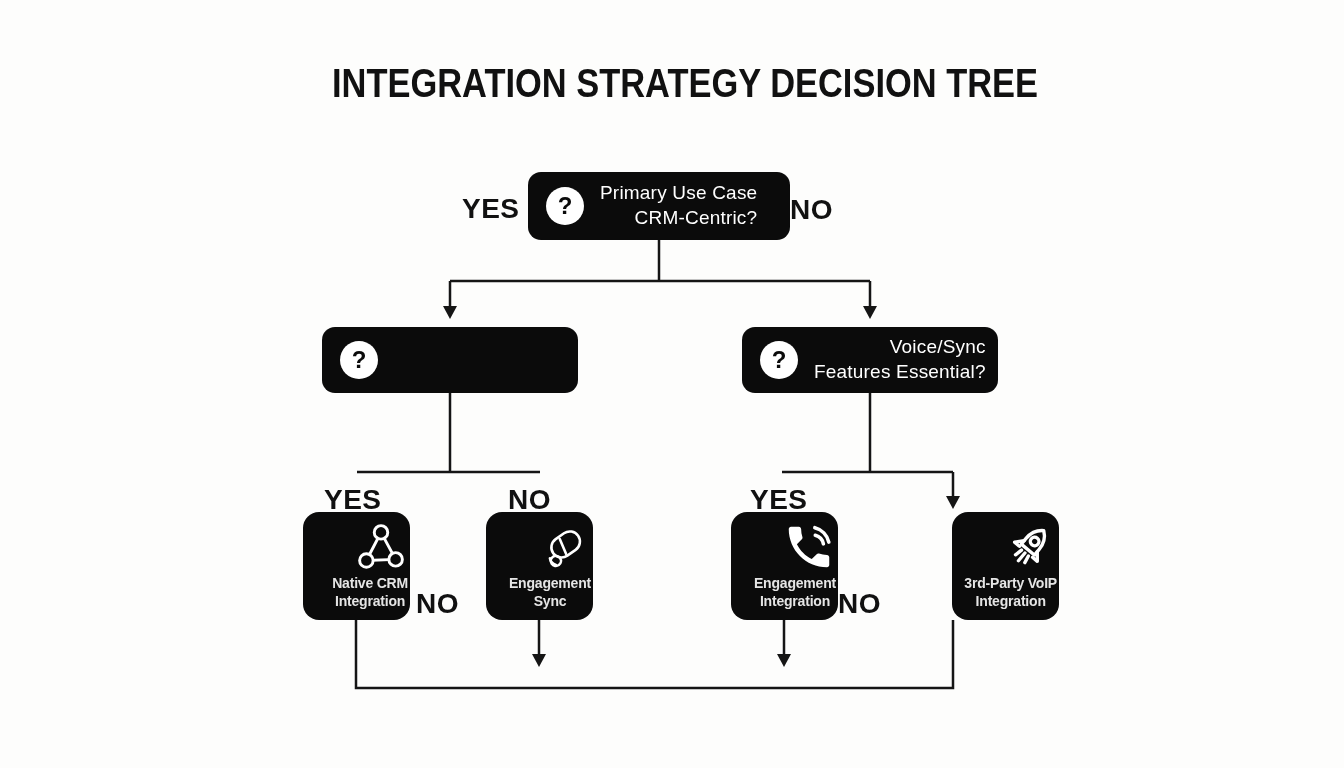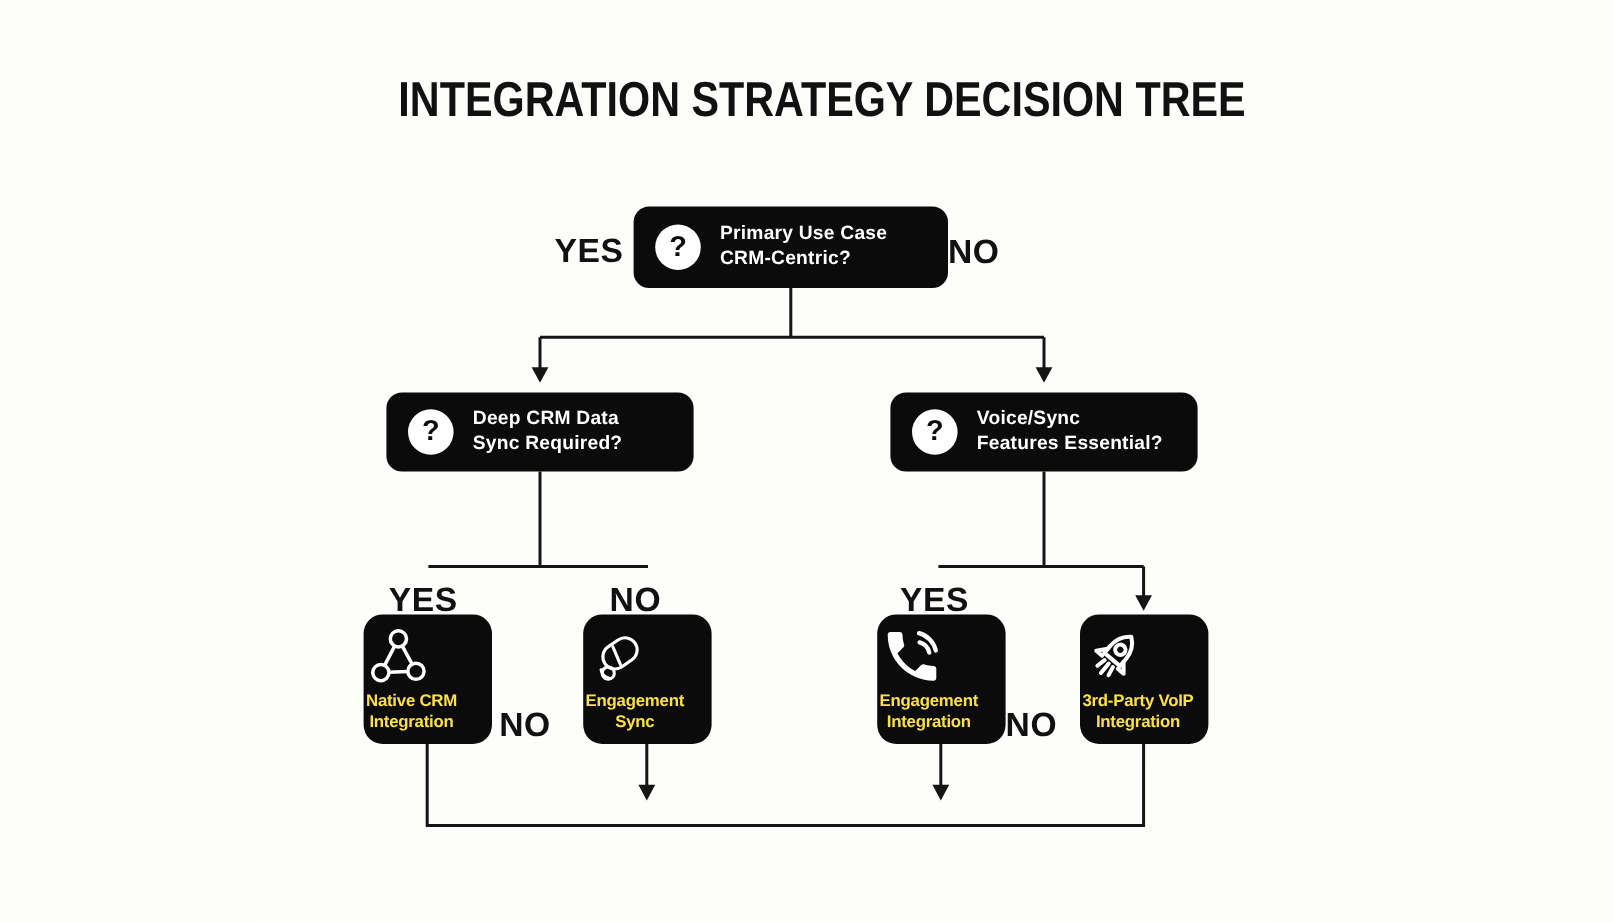--- a/index.html
+++ b/index.html
@@ -21,26 +21,26 @@
     position:absolute;display:flex;align-items:center;gap:16px;
     background:#0b0b0b;border-radius:13px;padding-left:18px;
     box-sizing:border-box;color:#fff;
   }
   .qicon{
     flex:0 0 auto;width:38px;height:38px;border-radius:50%;
     background:#ffffff;color:#0b0b0b;
     display:flex;align-items:center;justify-content:center;
     font-size:24px;font-weight:800;line-height:1;
   }
-  .qtext{display:flex;flex-direction:column;font-size:16px;font-weight:700;
-    line-height:1.3;letter-spacing:0.2px;}
+  .qtext{display:flex;flex-direction:column;font-size:19px;font-weight:400;
+    line-height:1.3;letter-spacing:0.2px;align-items:flex-end;}
   .leaf{
     position:absolute;width:107px;height:108px;border-radius:16px;
-    background:#0b0b0b;color:#fde047;box-sizing:border-box;
-    display:flex;flex-direction:column;align-items:flex-start;
+    background:#0b0b0b;color:#e5e5e5;box-sizing:border-box;
+    display:flex;flex-direction:column;align-items:flex-end;
     justify-content:space-between;padding:8px 2px 10px 2px;
   }
   .leaf-icon{width:54px;height:54px;overflow:visible;}
   .leaf-label{text-align:center;font-size:14px;font-weight:700;line-height:1.25;
     letter-spacing:-0.2px;white-space:nowrap;}
   .leaf-label span{display:block;}
   .edge-label{
     position:absolute;font-size:28px;font-weight:800;color:#111;
     width:64px;letter-spacing:0.5px;
   }
@@ -72,24 +72,20 @@
     <span class="qtext">
       <span>Primary Use Case</span>
       <span>CRM-Centric?</span>
     </span>
   </div>
   <div class="edge-label" style="left:462px;top:193px">YES</div>
   <div class="edge-label" style="left:790px;top:194px">NO</div>
 
   <div class="qnode" style="left:322px;top:327px;width:256px;height:66px">
     <span class="qicon">?</span>
-    <span class="qtext">
-      <span>Deep CRM Data</span>
-      <span>Sync Required?</span>
-    </span>
   </div>
 
   <div class="qnode" style="left:742px;top:327px;width:256px;height:66px">
     <span class="qicon">?</span>
     <span class="qtext">
       <span>Voice/Sync</span>
       <span>Features Essential?</span>
     </span>
   </div>
 
@@ -134,21 +130,21 @@
     <svg class="leaf-icon" viewBox="0 0 24 24">
       <path fill="#fff" d="M6.62 10.79c1.44 2.83 3.76 5.14 6.59 6.59l2.2-2.2c.27-.27.67-.36 1.02-.24 1.12.37 2.33.57 3.57.57.55 0 1 .45 1 1V20c0 .55-.45 1-1 1-9.39 0-17-7.61-17-17 0-.55.45-1 1-1h3.5c.55 0 1 .45 1 1 0 1.25.2 2.45.57 3.57.11.35.03.74-.25 1.02l-2.2 2.2z"></path>
       <path stroke="#fff" stroke-width="1.6" fill="none" stroke-linecap="round" d="M14.8 6.8 a5 5 0 0 1 3.6 3.8 M14.6 3.4 a8.6 8.6 0 0 1 6.2 6.4"></path>
     </svg>
     <div class="leaf-label">
       <span>Engagement</span>
       <span>Integration</span>
     </div>
   </div>
 
-  <div class="leaf" style="left:900px;top:512px">
+  <div class="leaf" style="left:952px;top:512px">
     <svg class="leaf-icon" viewBox="0 0 24 24">
       <g stroke="#fff" stroke-width="1.5" fill="none" stroke-linejoin="round" stroke-linecap="round" transform="rotate(40 12 12)">
         <path d="M12 2.5 C14.5 4.3 15.8 7.2 15.8 10.2 L15.8 13.5 L8.2 13.5 L8.2 10.2 C8.2 7.2 9.5 4.3 12 2.5 Z"></path>
         <circle cx="12" cy="8.8" r="1.9"></circle>
         <path d="M8.2 11.5 L5.4 14.8 L8.2 14.8"></path>
         <path d="M15.8 11.5 L18.6 14.8 L15.8 14.8"></path>
         <path d="M10 15.5 L9.3 18.8 M12 15.5 L12 20 M14 15.5 L14.7 18.8"></path>
       </g>
     </svg>
     <div class="leaf-label">

